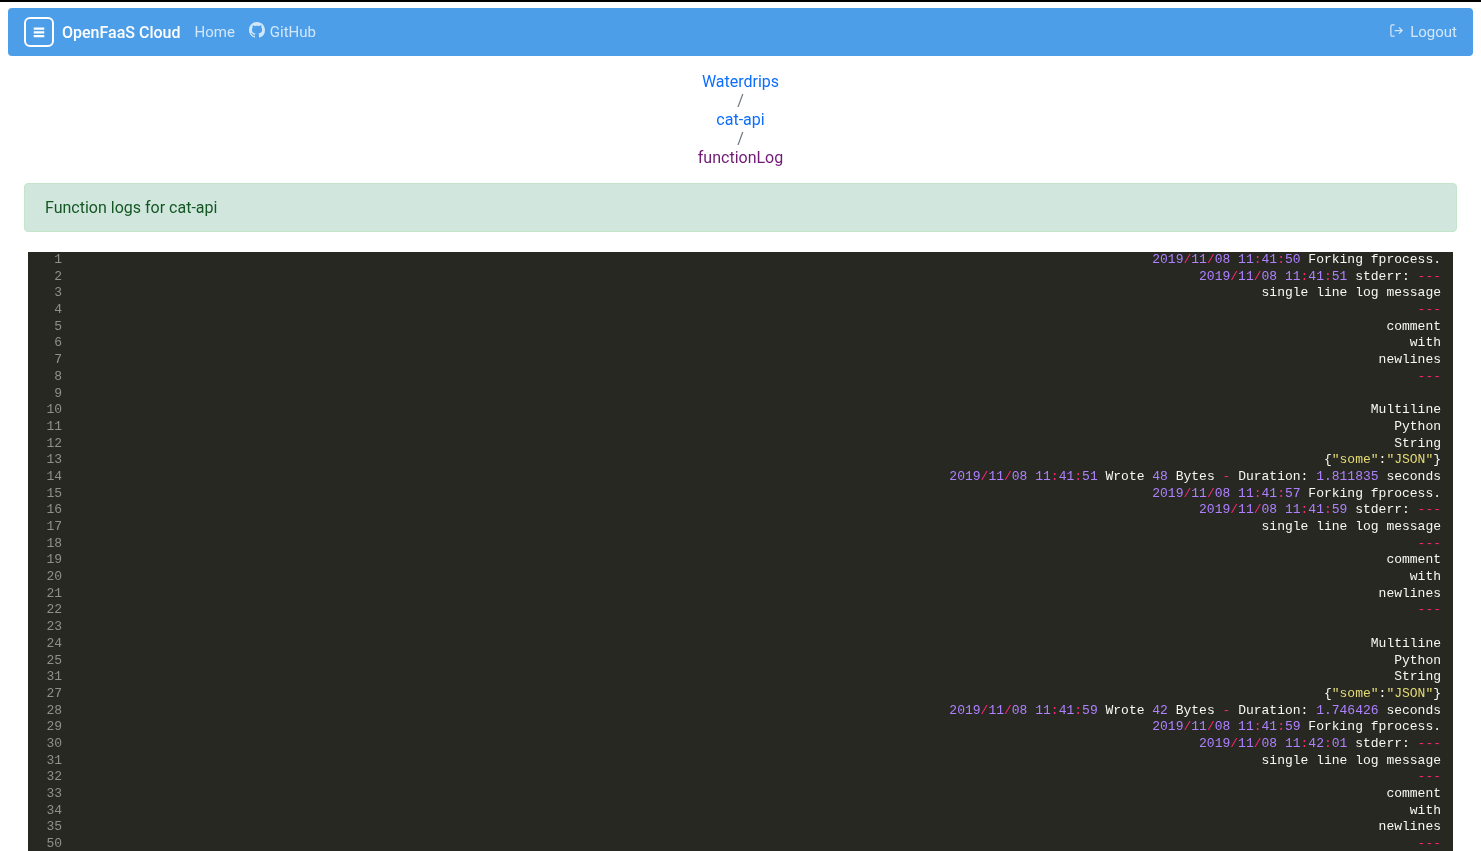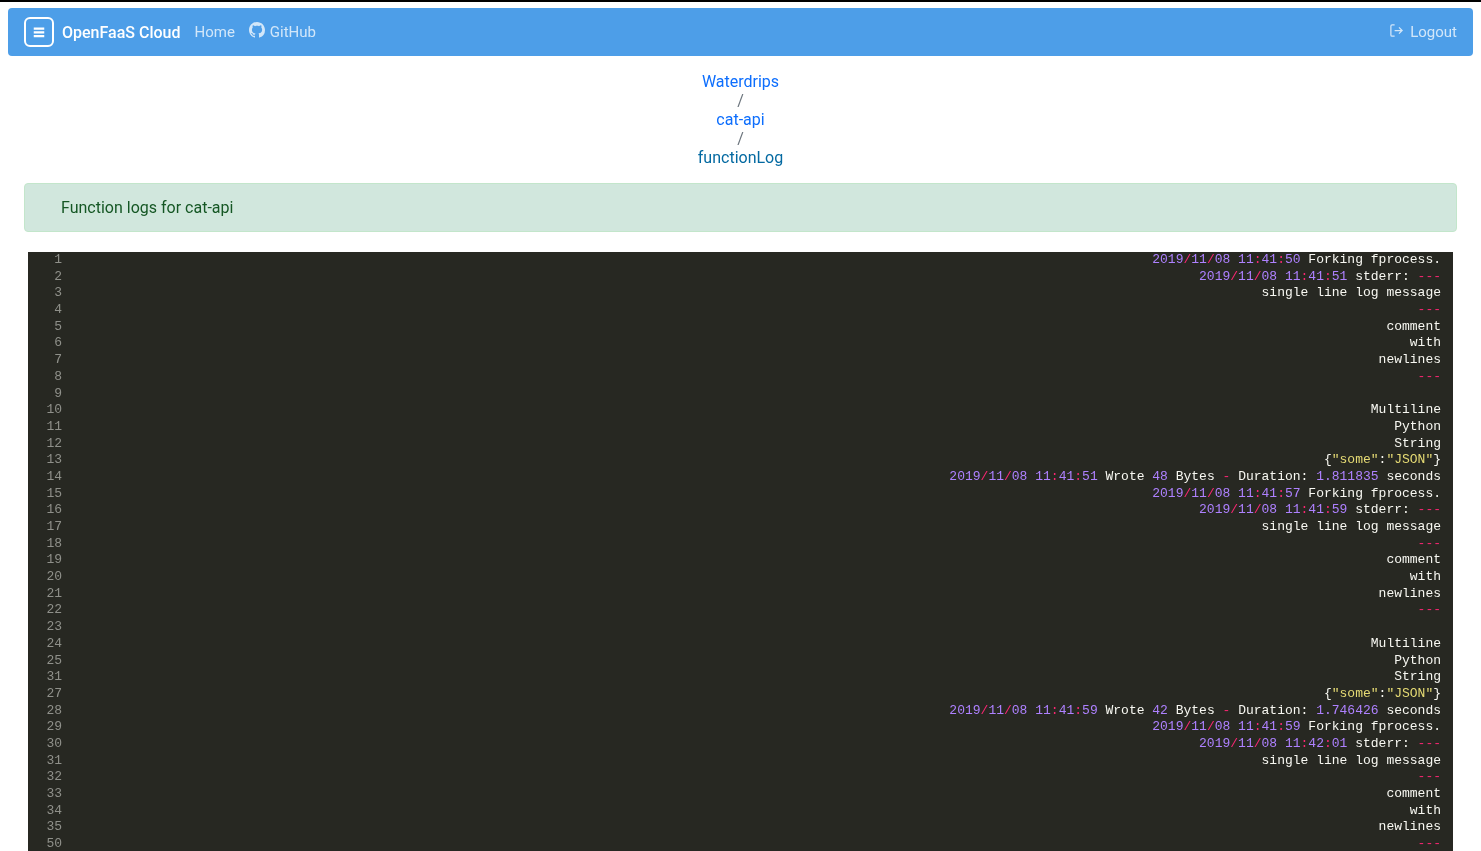--- a/index.html
+++ b/index.html
@@ -67,27 +67,27 @@
       list-style: none;
       display: flex;
       align-items: center;
       font-size: 16px;
       margin-bottom: 16px;
       flex-direction: column;
     }
     .breadcrumb-item { display: flex; align-items: center; }
     .breadcrumb-item a { color: #0d6efd; text-decoration: none; }
     .breadcrumb-sep { color: #6c757d; padding: 0 10px; }
-    .breadcrumb-item.active { color: #0369a1; }
+    .breadcrumb-item.active { color: #701a75; }
     .alert-success {
       background: #d1e7dd;
       border: 1px solid #c3e6cb;
       color: #155724;
       border-radius: 4px;
-      padding: 14px 36px;
+      padding: 14px 20px;
       font-size: 16px;
     }
     .log-wrapper {
       margin: 0 8px;
       background: #fff;
       padding: 20px;
     }
     .log-view {
       background: #272822;
       border-radius: 0;

